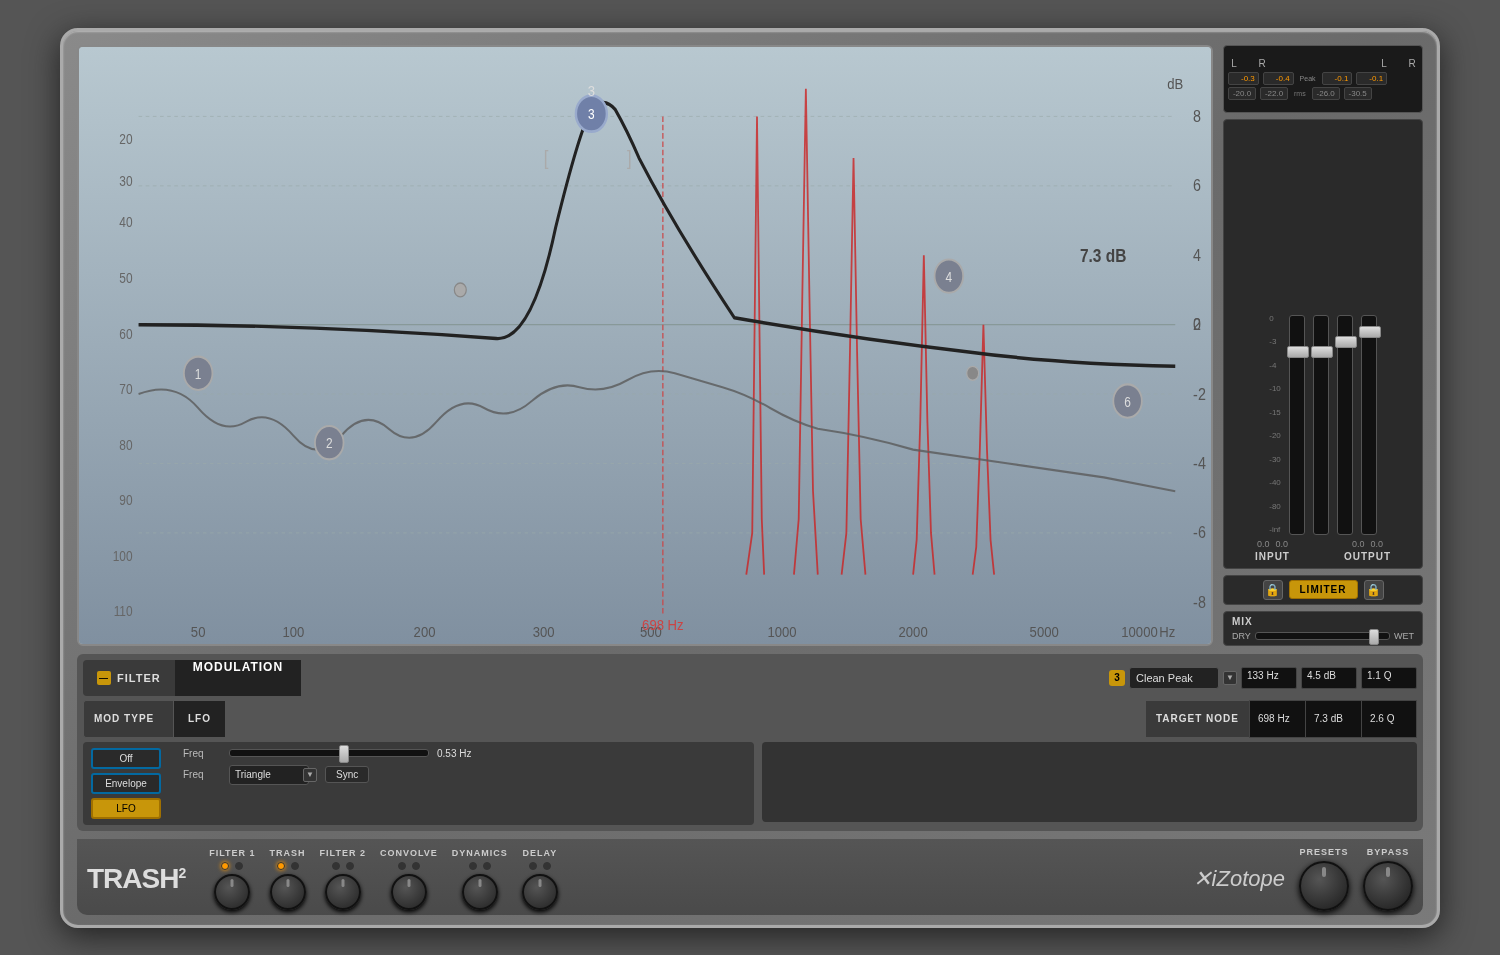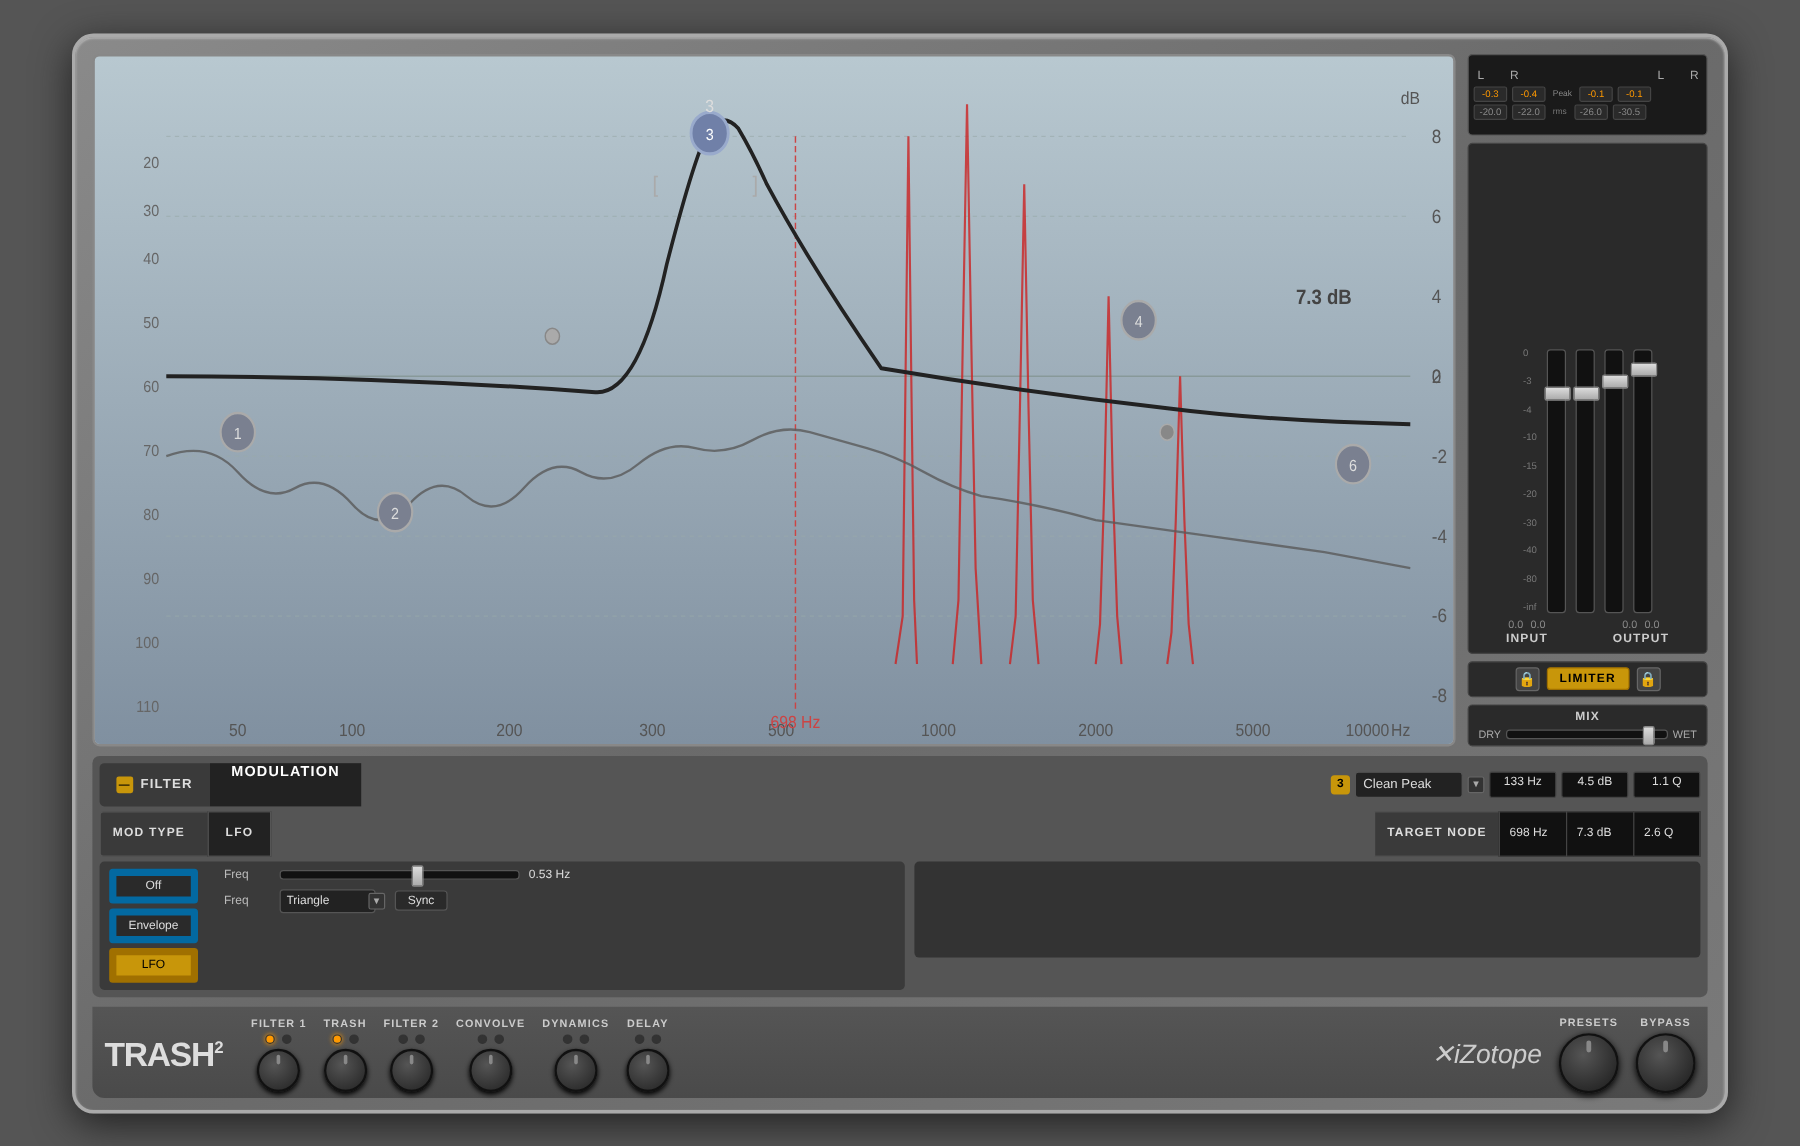--- a/index.html
+++ b/index.html
@@ -74,21 +74,21 @@
     }
     .meter-val {
       background: #2a2a2a;
       border: 1px solid #444;
       border-radius: 2px;
       padding: 1px 3px;
       font-size: 8px;
       min-width: 28px;
       text-align: center;
     }
-    .meter-val.orange { color: #f90; }
+    .meter-val.orange { color: #f90; padding-left: 12px; }
     .meter-sep {
       color: #888;
       font-size: 8px;
       padding: 0 2px;
     }
     .fader-section {
       background: #2a2a2a;
       border: 1px solid #444;
       border-radius: 4px;
       flex: 1;
@@ -177,21 +177,20 @@
       border-radius: 4px;
       padding: 4px 8px;
       display: flex;
       flex-direction: column;
       gap: 4px;
     }
     .mix-label {
       color: #ccc;
       font-size: 10px;
       font-weight: bold;
-      text-align: center;
       letter-spacing: 1px;
     }
     .mix-slider-row {
       display: flex;
       align-items: center;
       gap: 4px;
     }
     .mix-side-label {
       color: #aaa;
       font-size: 9px;
@@ -296,21 +295,21 @@
       min-width: 90px;
     }
     .node-param {
       background: #111;
       border: 1px solid #444;
       color: #ddd;
       padding: 2px 5px;
       font-size: 10px;
       height: 22px;
       width: 56px;
-      text-align: center;
+      text-align: left;
       border-radius: 2px;
     }
     .mod-params-row {
       display: flex;
       align-items: stretch;
       gap: 0;
       height: 38px;
     }
     .mod-type-label {
       background: #3a3a3a;
@@ -371,21 +370,21 @@
       flex: 1;
     }
     .lfo-buttons {
       display: flex;
       flex-direction: column;
       gap: 4px;
     }
     .lfo-btn {
       background: #2a2a2a;
       color: #ddd;
-      border: 6px solid #0369a1;
+      border: 2px solid #0369a1;
       border-radius: 3px;
       padding: 3px 10px;
       font-size: 10px;
       cursor: pointer;
       min-width: 70px;
       text-align: center;
     }
     .lfo-btn.active { background: #c8960a; color: #000; border-color: #a07000; }
     .lfo-params {
       display: flex;

